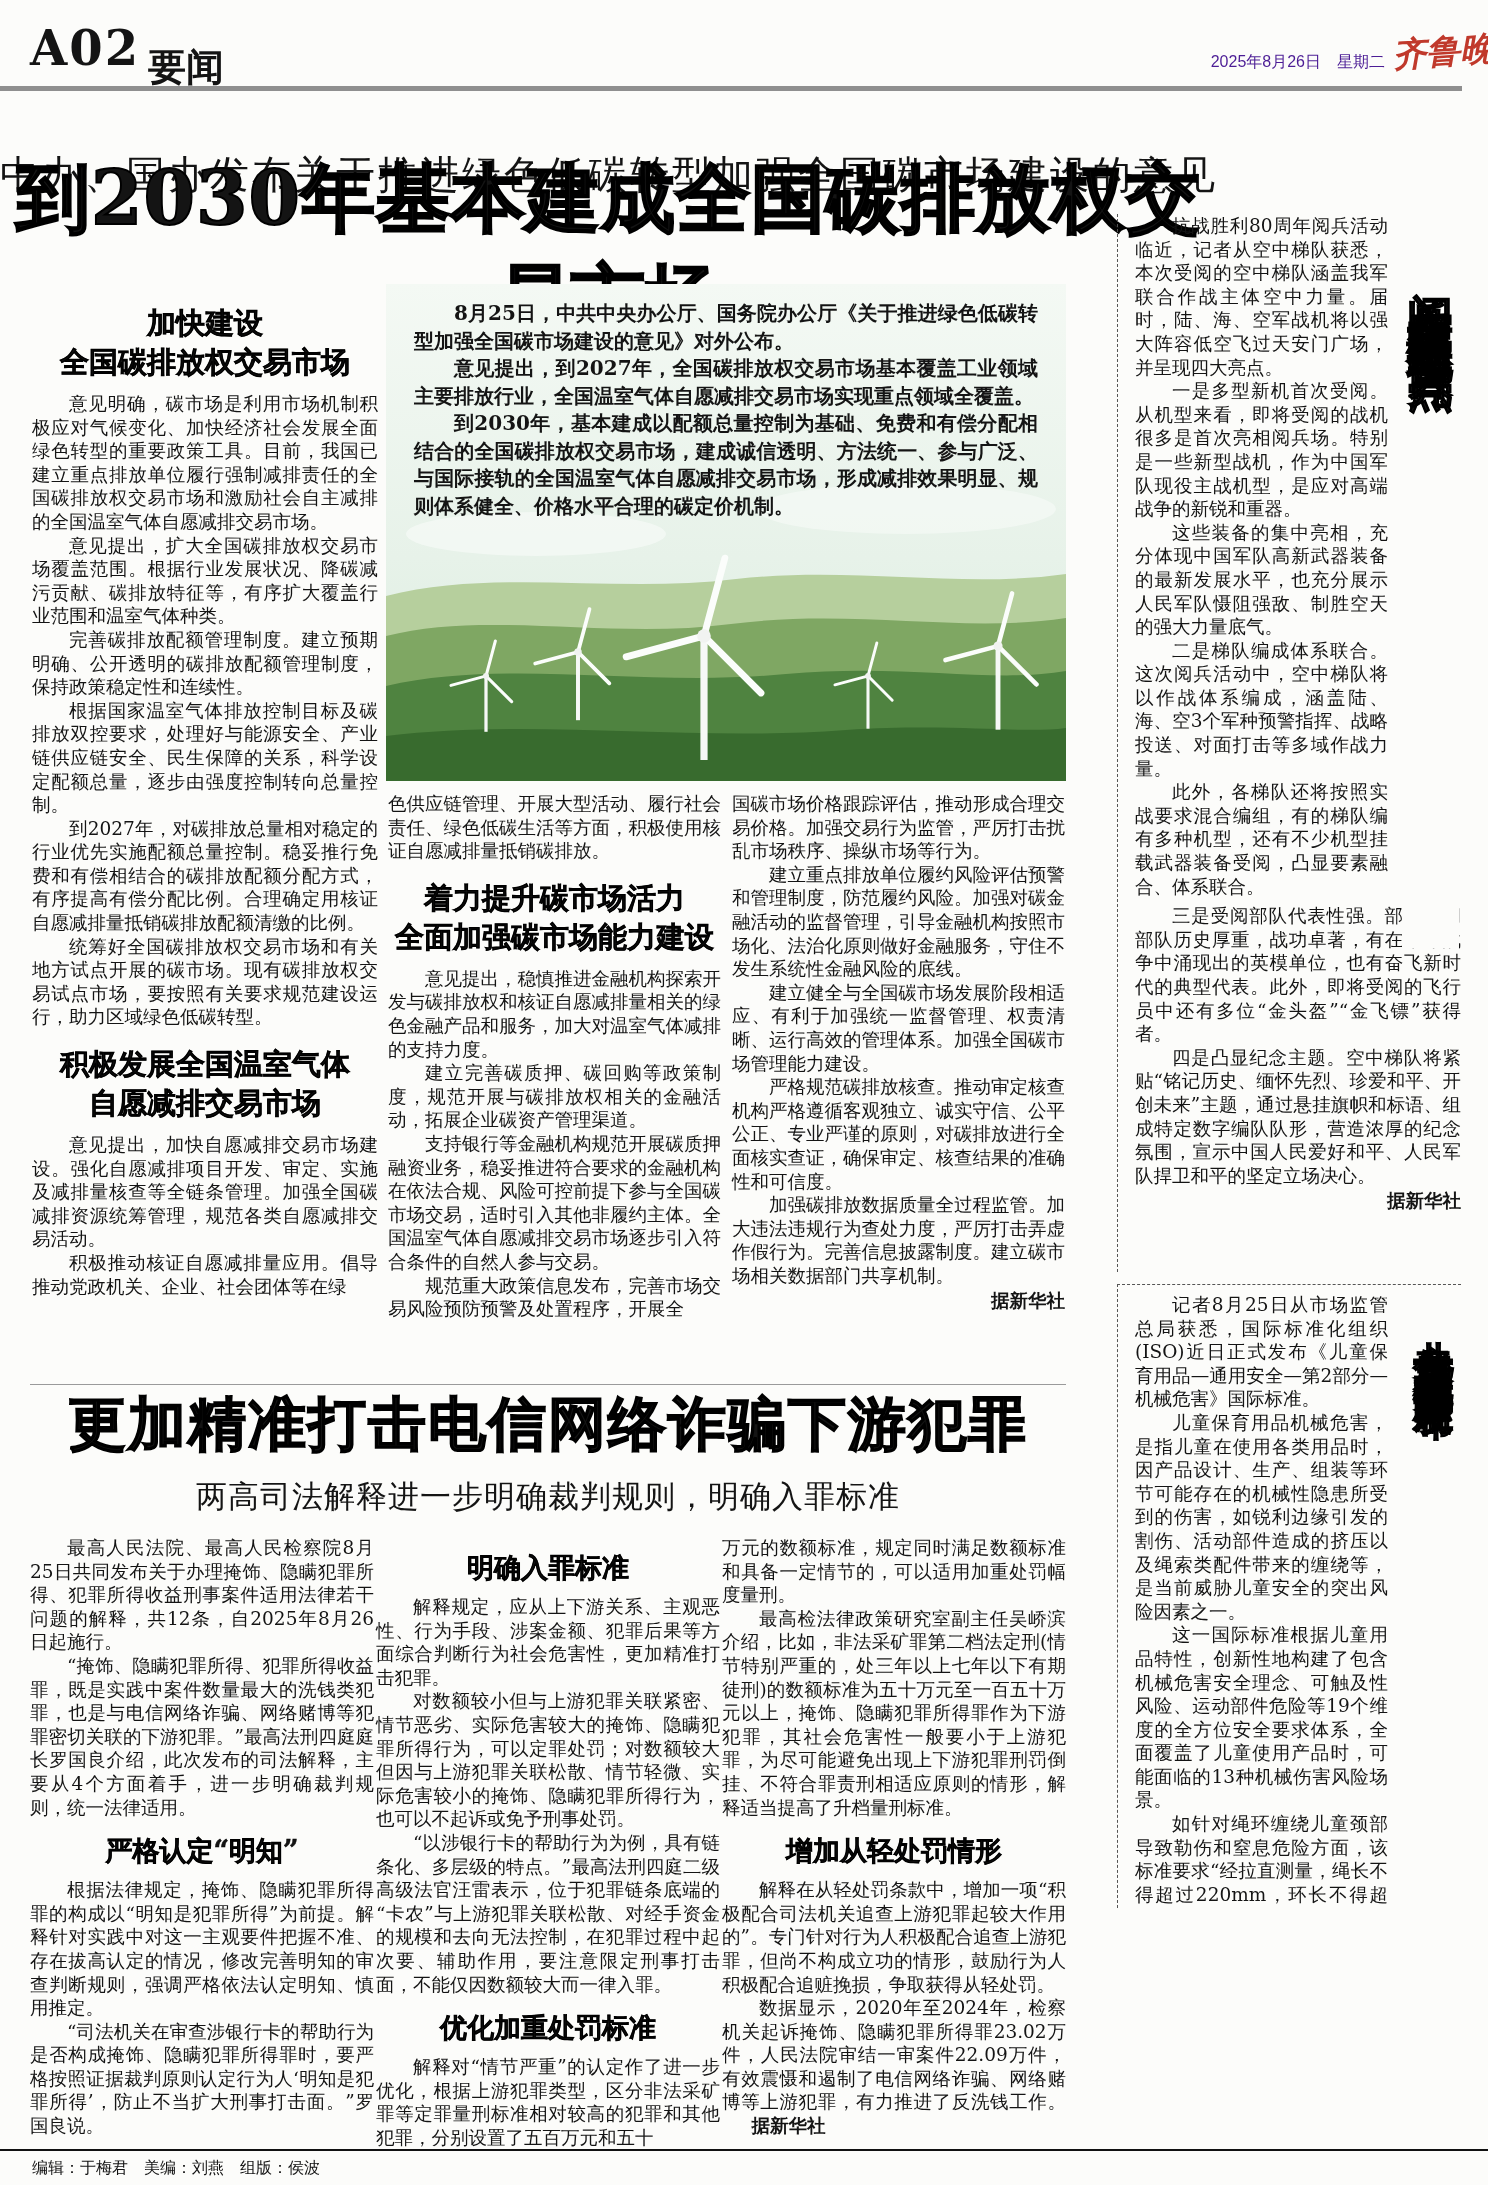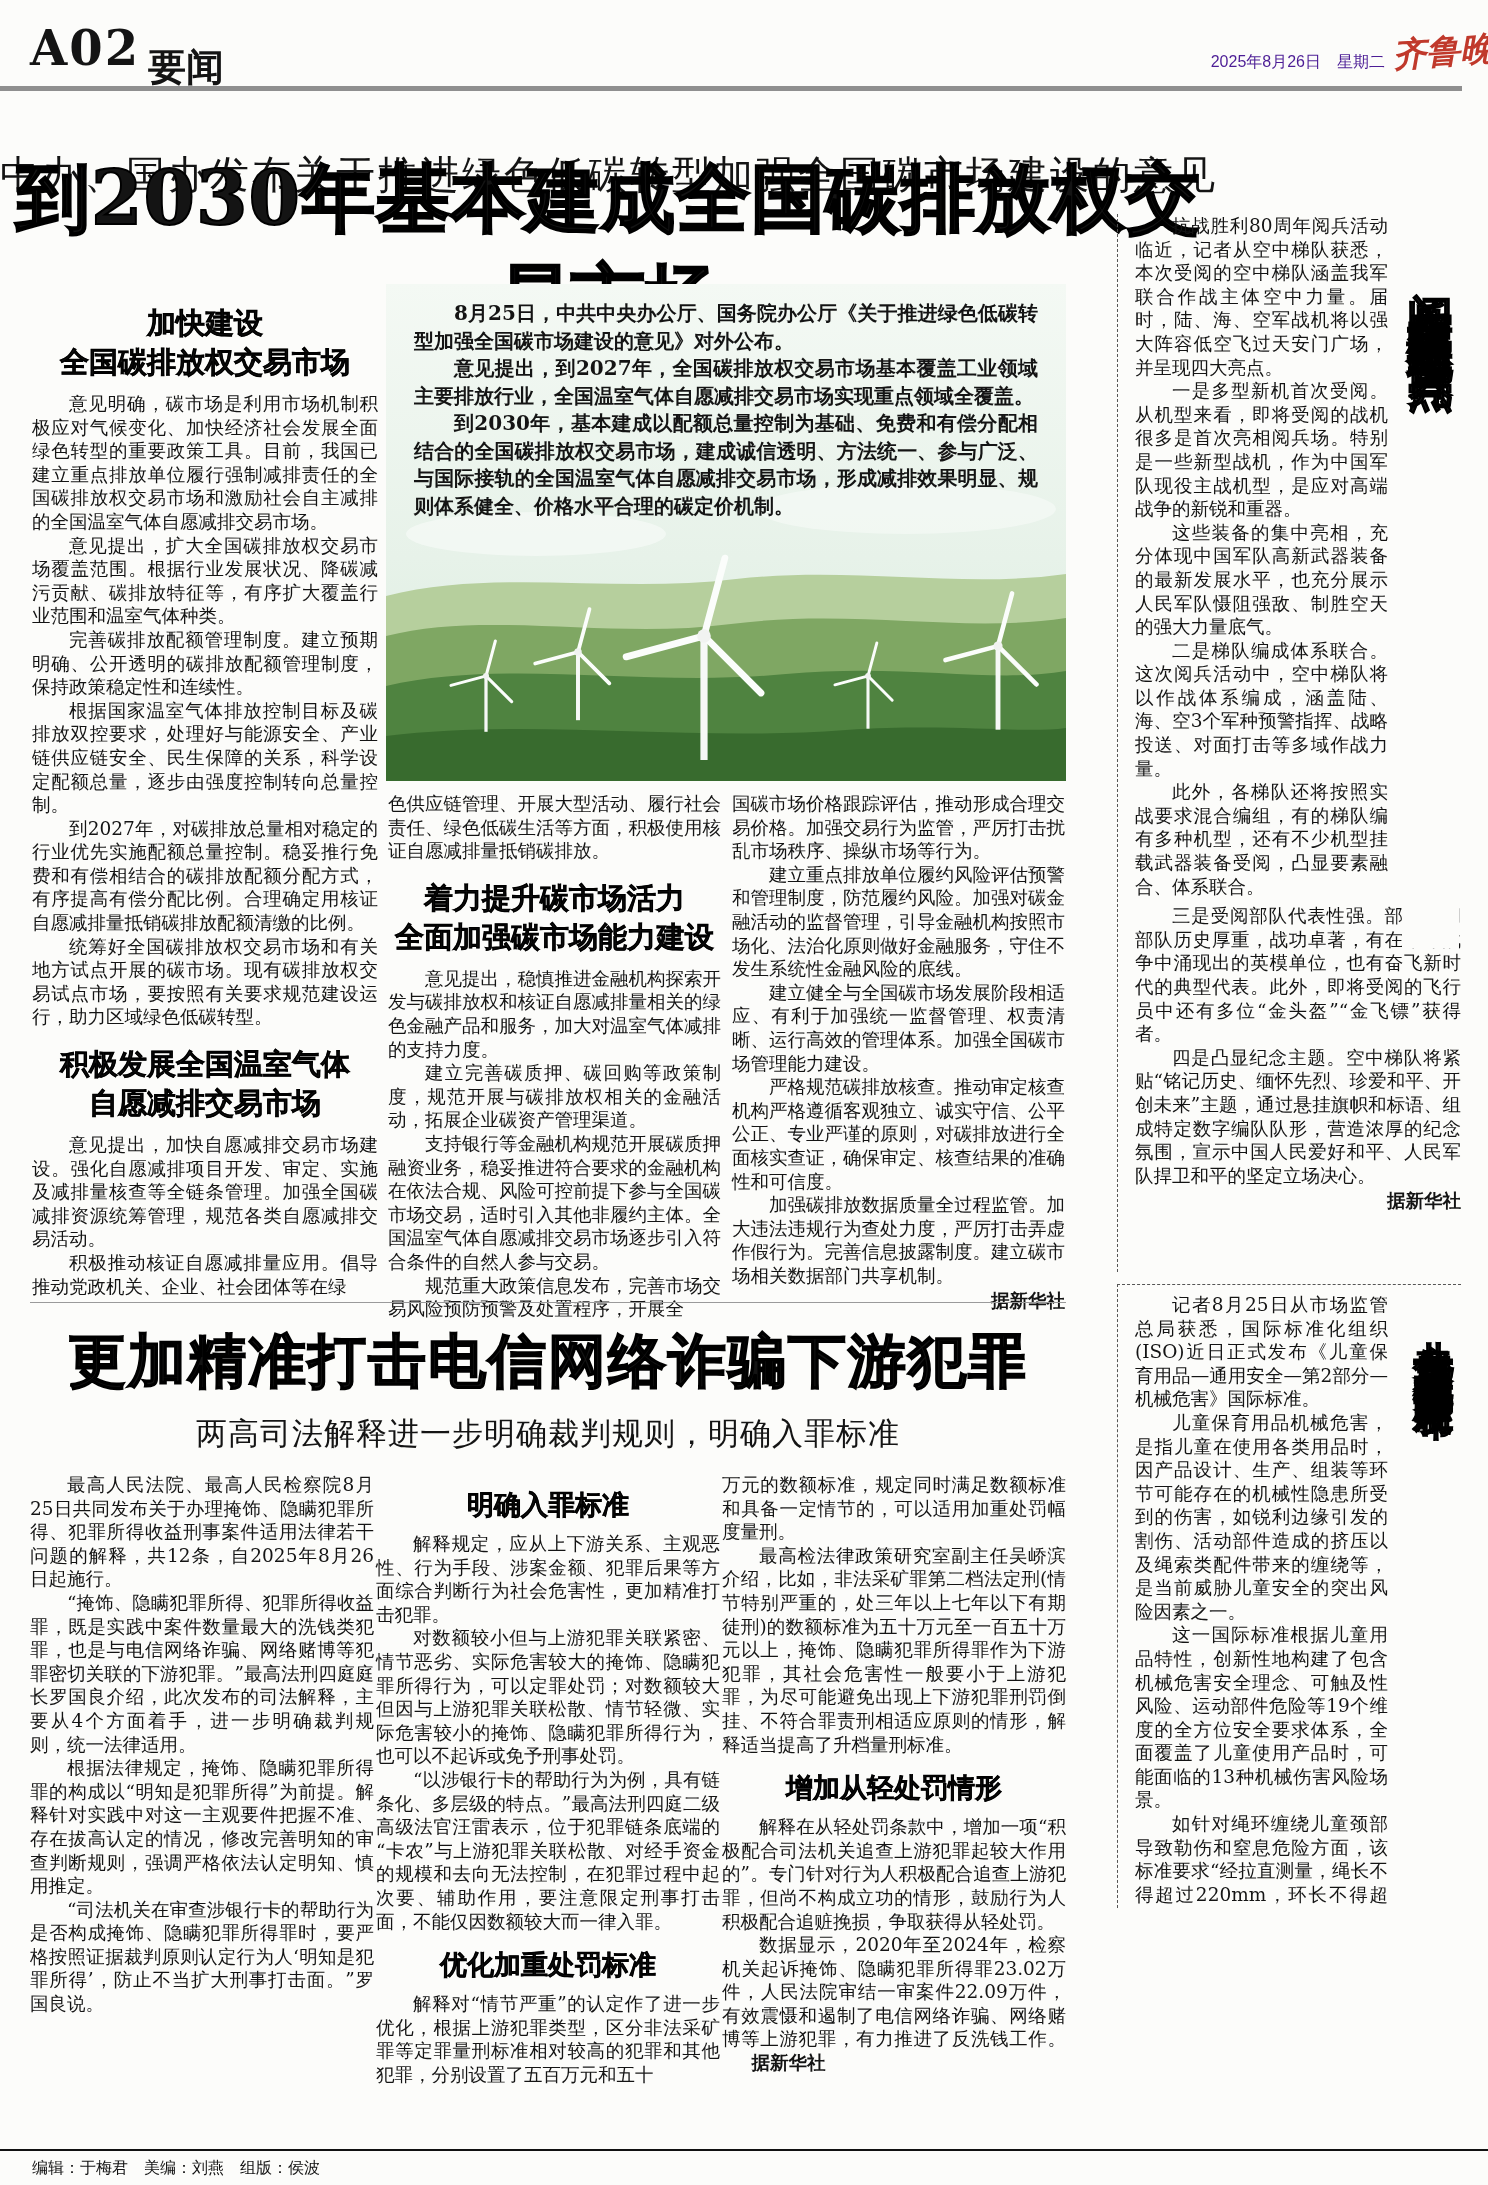--- a/index.html
+++ b/index.html
@@ -37,21 +37,21 @@
   
   .right-art{position:absolute;left:1117px;width:344px;border-left:1px dashed #555;padding-left:17px;box-sizing:border-box;}
   .parade{top:214px;height:1058px;}
   .children{top:1284px;height:624px;border-top:1px dashed #555;padding-top:8px;overflow:hidden;}
   .narrow{width:253px;}
   .wide{width:100%;margin-top:6px;}
   .v-head{position:absolute;right:2px;writing-mode:vertical-rl;text-orientation:upright;font-weight:bold;background:#fcfcfa;line-height:1.25;-webkit-text-stroke:1px #000;}
   .parade .v-head{top:42px;height:692px;font-size:46px;letter-spacing:6px;}
   .children .v-head{top:24px;height:716px;font-size:40px;letter-spacing:4px;}
   
-  .telecom{position:absolute;left:30px;top:1302px;width:1036px;border-top:1px solid #9a9a9a;padding-top:20px;}
+  .telecom{position:absolute;left:30px;top:1384px;width:1036px;border-top:1px solid #9a9a9a;padding-top:1px;}
   .telecom-headline{margin:0;text-align:center;font-size:58px;font-weight:bold;letter-spacing:2px;-webkit-text-stroke:1.5px #000;}
   .telecom-sub{margin:12px 0 0;text-align:center;font-size:31px;letter-spacing:1px;}
   .telecom-cols{display:flex;gap:2px;margin-top:18px;}
   .tcol{flex:1;min-width:0;}
   .tcol .col-head{font-size:27px;margin:12px 0 8px;}
   
   .footer-rule{position:absolute;left:0;top:2149px;width:1488px;height:2px;background:#111;}
   .footer-text{position:absolute;left:32px;top:2158px;font-size:16px;font-family:"Liberation Sans",sans-serif;color:#111;}
 </style>
 </head>
@@ -155,20 +155,21 @@
     </div>
 </div>
 
 <div class="telecom">
   <h2 class="telecom-headline">更加精准打击电信网络诈骗下游犯罪</h2>
   <div class="telecom-sub">两高司法解释进一步明确裁判规则，明确入罪标准</div>
   <div class="telecom-cols">
     <div class="tcol">
         <p class="para">最高人民法院、最高人民检察院8月25日共同发布关于办理掩饰、隐瞒犯罪所得、犯罪所得收益刑事案件适用法律若干问题的解释，共12条，自2025年8月26日起施行。</p>
         <p class="para">“掩饰、隐瞒犯罪所得、犯罪所得收益罪，既是实践中案件数量最大的洗钱类犯罪，也是与电信网络诈骗、网络赌博等犯罪密切关联的下游犯罪。”最高法刑四庭庭长罗国良介绍，此次发布的司法解释，主要从4个方面着手，进一步明确裁判规则，统一法律适用。</p>
+        <div class="col-head">严格认定“明知”</div>
         <p class="para">根据法律规定，掩饰、隐瞒犯罪所得罪的构成以“明知是犯罪所得”为前提。解释针对实践中对这一主观要件把握不准、存在拔高认定的情况，修改完善明知的审查判断规则，强调严格依法认定明知、慎用推定。</p>
         <p class="para">“司法机关在审查涉银行卡的帮助行为是否构成掩饰、隐瞒犯罪所得罪时，要严格按照证据裁判原则认定行为人‘明知是犯罪所得’，防止不当扩大刑事打击面。”罗国良说。</p>
       </div>
     <div class="tcol">
         <div class="col-head">明确入罪标准</div>
         <p class="para">解释规定，应从上下游关系、主观恶性、行为手段、涉案金额、犯罪后果等方面综合判断行为社会危害性，更加精准打击犯罪。</p>
         <p class="para">对数额较小但与上游犯罪关联紧密、情节恶劣、实际危害较大的掩饰、隐瞒犯罪所得行为，可以定罪处罚；对数额较大但因与上游犯罪关联松散、情节轻微、实际危害较小的掩饰、隐瞒犯罪所得行为，也可以不起诉或免予刑事处罚。</p>
         <p class="para">“以涉银行卡的帮助行为为例，具有链条化、多层级的特点。”最高法刑四庭二级高级法官汪雷表示，位于犯罪链条底端的“卡农”与上游犯罪关联松散、对经手资金的规模和去向无法控制，在犯罪过程中起次要、辅助作用，要注意限定刑事打击面，不能仅因数额较大而一律入罪。</p>
         <div class="col-head">优化加重处罚标准</div>
         <p class="para">解释对“情节严重”的认定作了进一步优化，根据上游犯罪类型，区分非法采矿罪等定罪量刑标准相对较高的犯罪和其他犯罪，分别设置了五百万元和五十</p>

